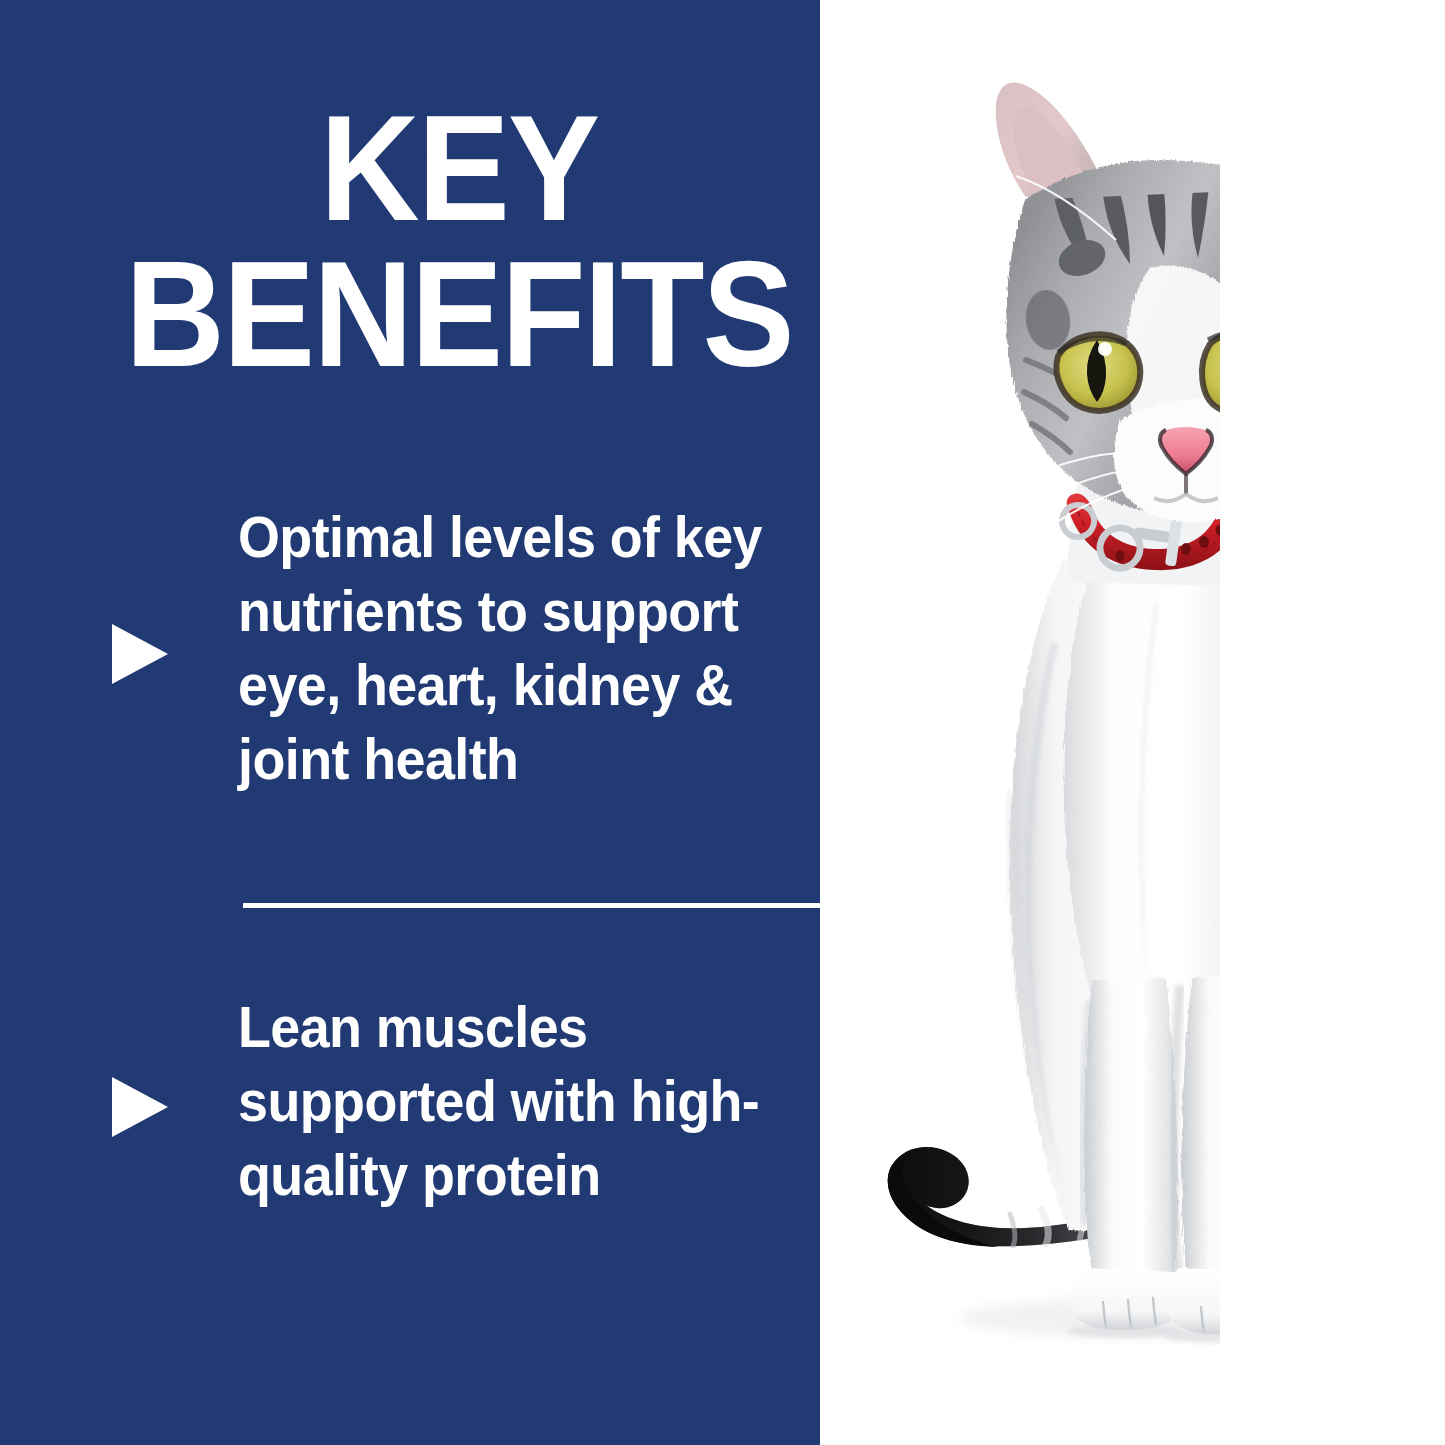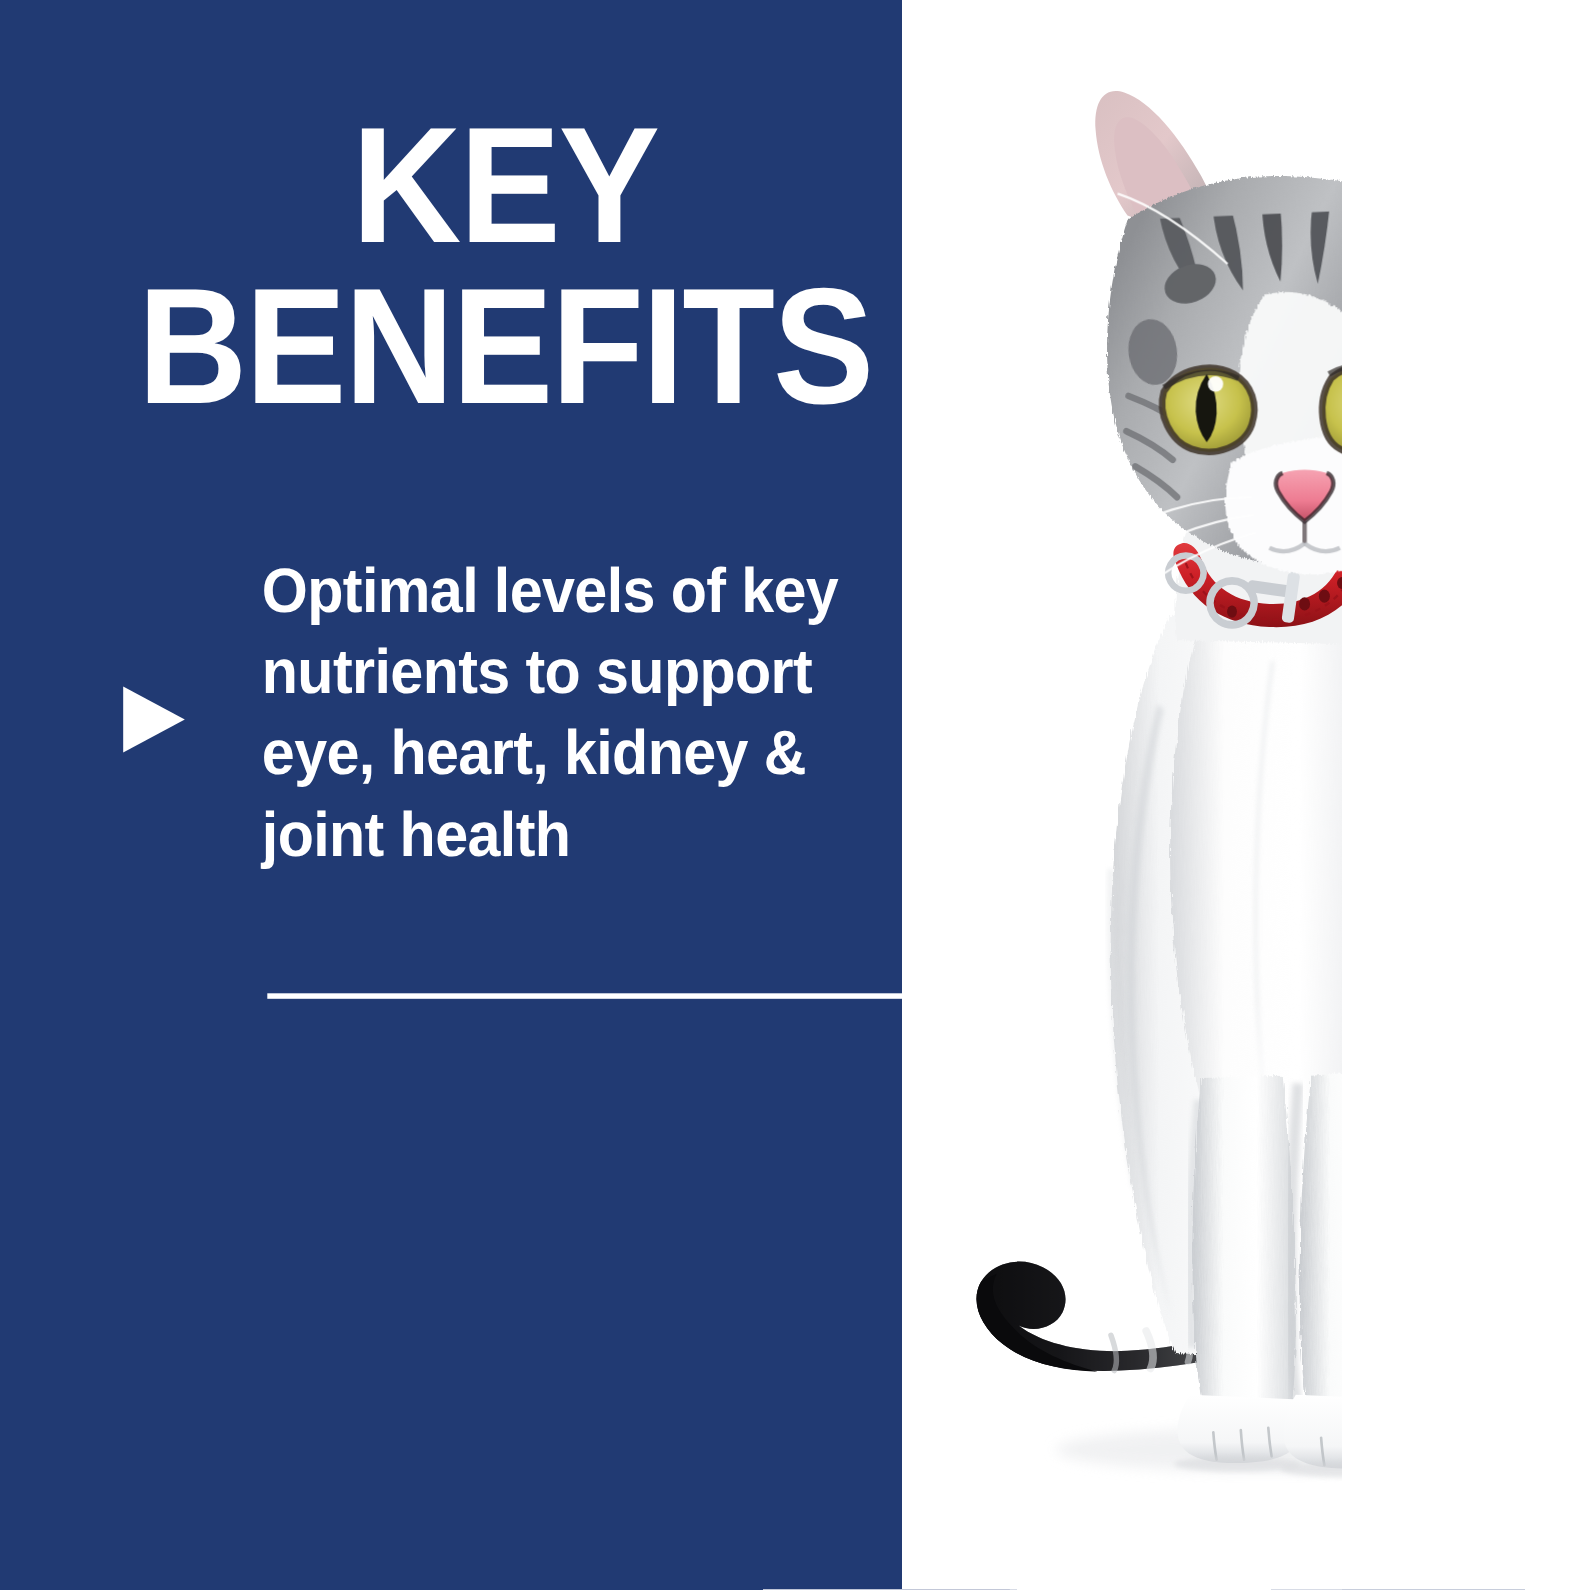--- a/index.html
+++ b/index.html
@@ -113,20 +113,24 @@
     <span class="hl-line">BENEFITS</span>
   </div>
 
   <div class="benefit" id="benefit-0">
     <span class="bullet-triangle"></span>
     <span class="benefit-text">Optimal levels of key nutrients to support eye, heart, kidney &amp; joint health</span>
   </div>
 
   <div id="divider"></div>
 
+  <div class="benefit" id="benefit-1">
+    <span class="bullet-triangle"></span>
+    <span class="benefit-text">Lean muscles supported with high-quality protein</span>
+  </div>
 
   <div id="cat-photo">
     <svg viewBox="0 0 625 1445" preserveAspectRatio="none" xmlns="http://www.w3.org/2000/svg">
       <defs>
 
         <linearGradient id="gBody" x1="0" y1="0" x2="1" y2="0">
           <stop offset="0" stop-color="#D2D4D7"></stop>
           <stop offset="0.13" stop-color="#F4F5F6"></stop>
           <stop offset="0.45" stop-color="#FFFFFF"></stop>
           <stop offset="0.78" stop-color="#FAFAFB"></stop>

